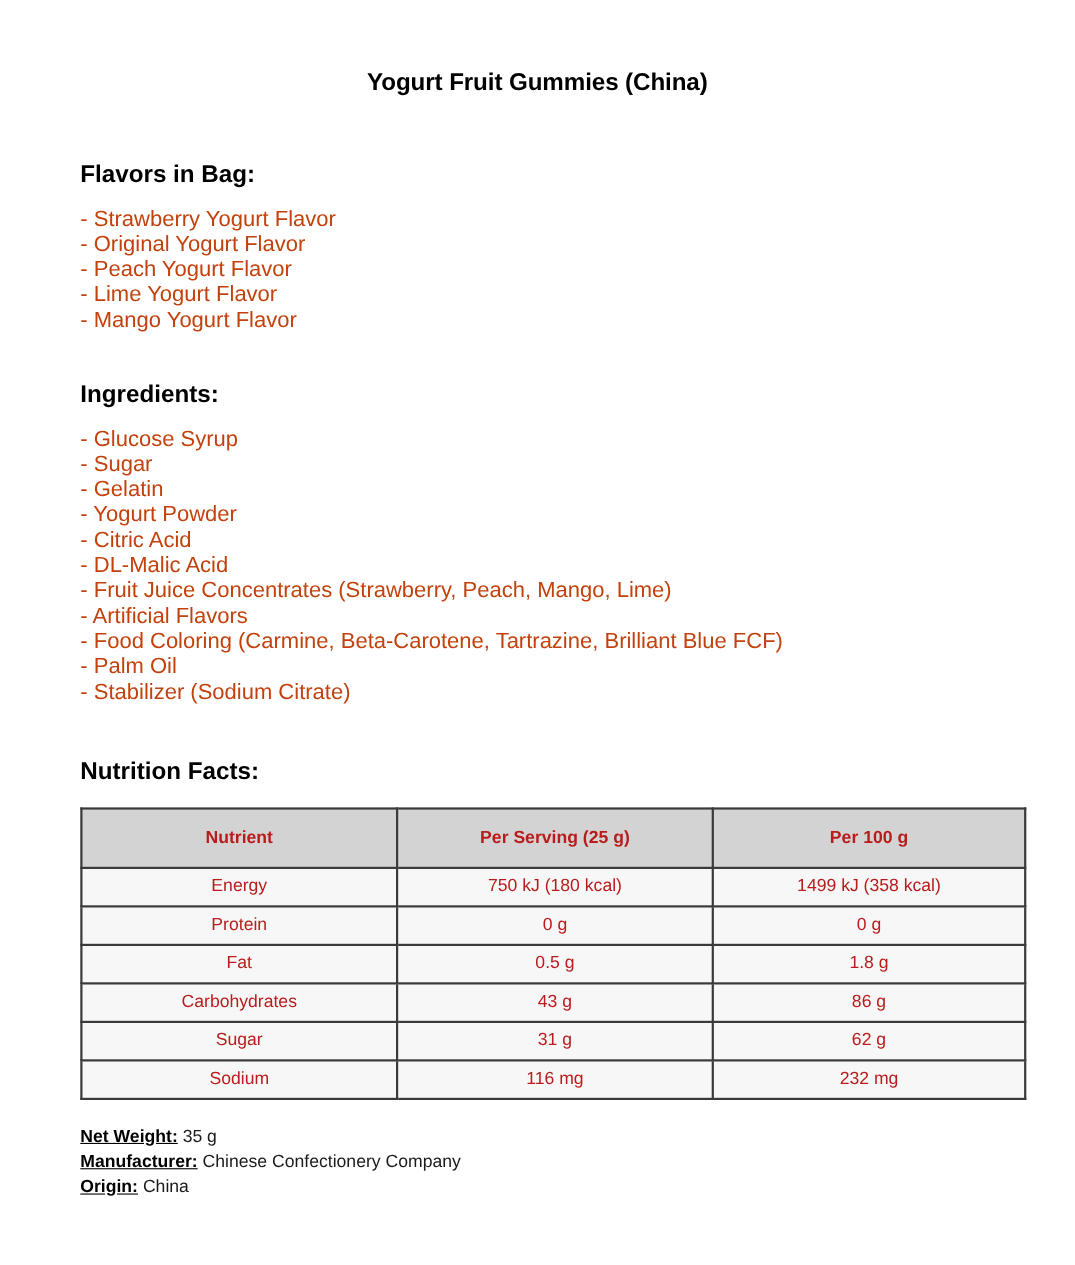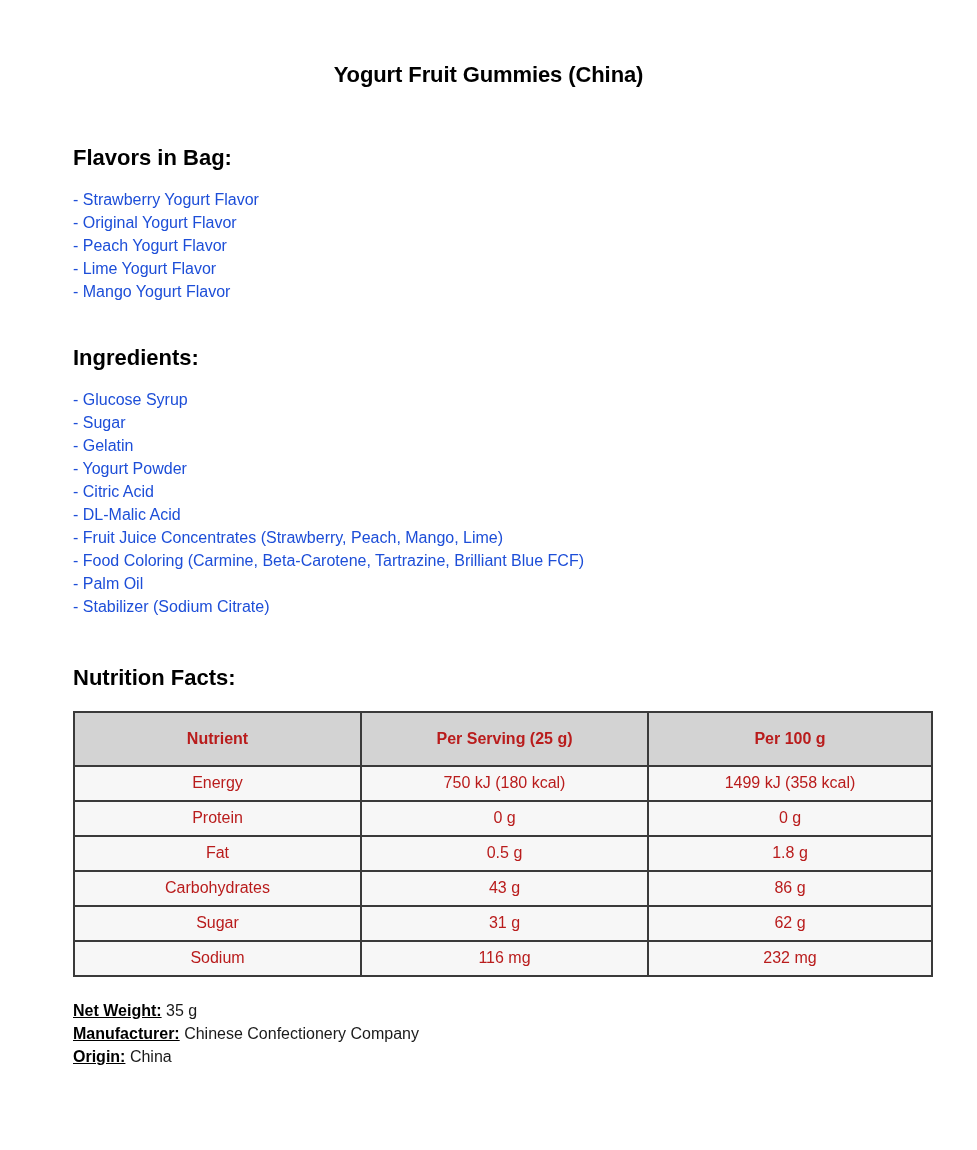--- a/index.html
+++ b/index.html
@@ -46,23 +46,23 @@
     line-height: 1.1;
     color: #000;
   }
   .bullet-list {
     list-style: none;
     margin: 0;
     padding: 0;
     padding-top: 18px;
   }
   .bullet-list li {
-    font-size: 16px;
+    font-size: 20px;
     line-height: 23px;
-    color: #1d4ed8;
+    color: #c2410c;
     white-space: nowrap;
   }
 
   
   .nutrition-table {
     margin-top: 20px;
     width: 858px;
     border-collapse: collapse;
     table-layout: fixed;
     background: #f7f7f7;
@@ -129,20 +129,21 @@
   <div class="section section-ingredients">
     <h2 class="section-heading">Ingredients:</h2>
     <ul class="bullet-list">
       <li>- Glucose Syrup</li>
       <li>- Sugar</li>
       <li>- Gelatin</li>
       <li>- Yogurt Powder</li>
       <li>- Citric Acid</li>
       <li>- DL-Malic Acid</li>
       <li>- Fruit Juice Concentrates (Strawberry, Peach, Mango, Lime)</li>
+      <li>- Artificial Flavors</li>
       <li>- Food Coloring (Carmine, Beta-Carotene, Tartrazine, Brilliant Blue FCF)</li>
       <li>- Palm Oil</li>
       <li>- Stabilizer (Sodium Citrate)</li>
     </ul>
   </div>
 
   <div class="section section-nutrition">
     <h2 class="section-heading">Nutrition Facts:</h2>
 
     <table class="nutrition-table">

